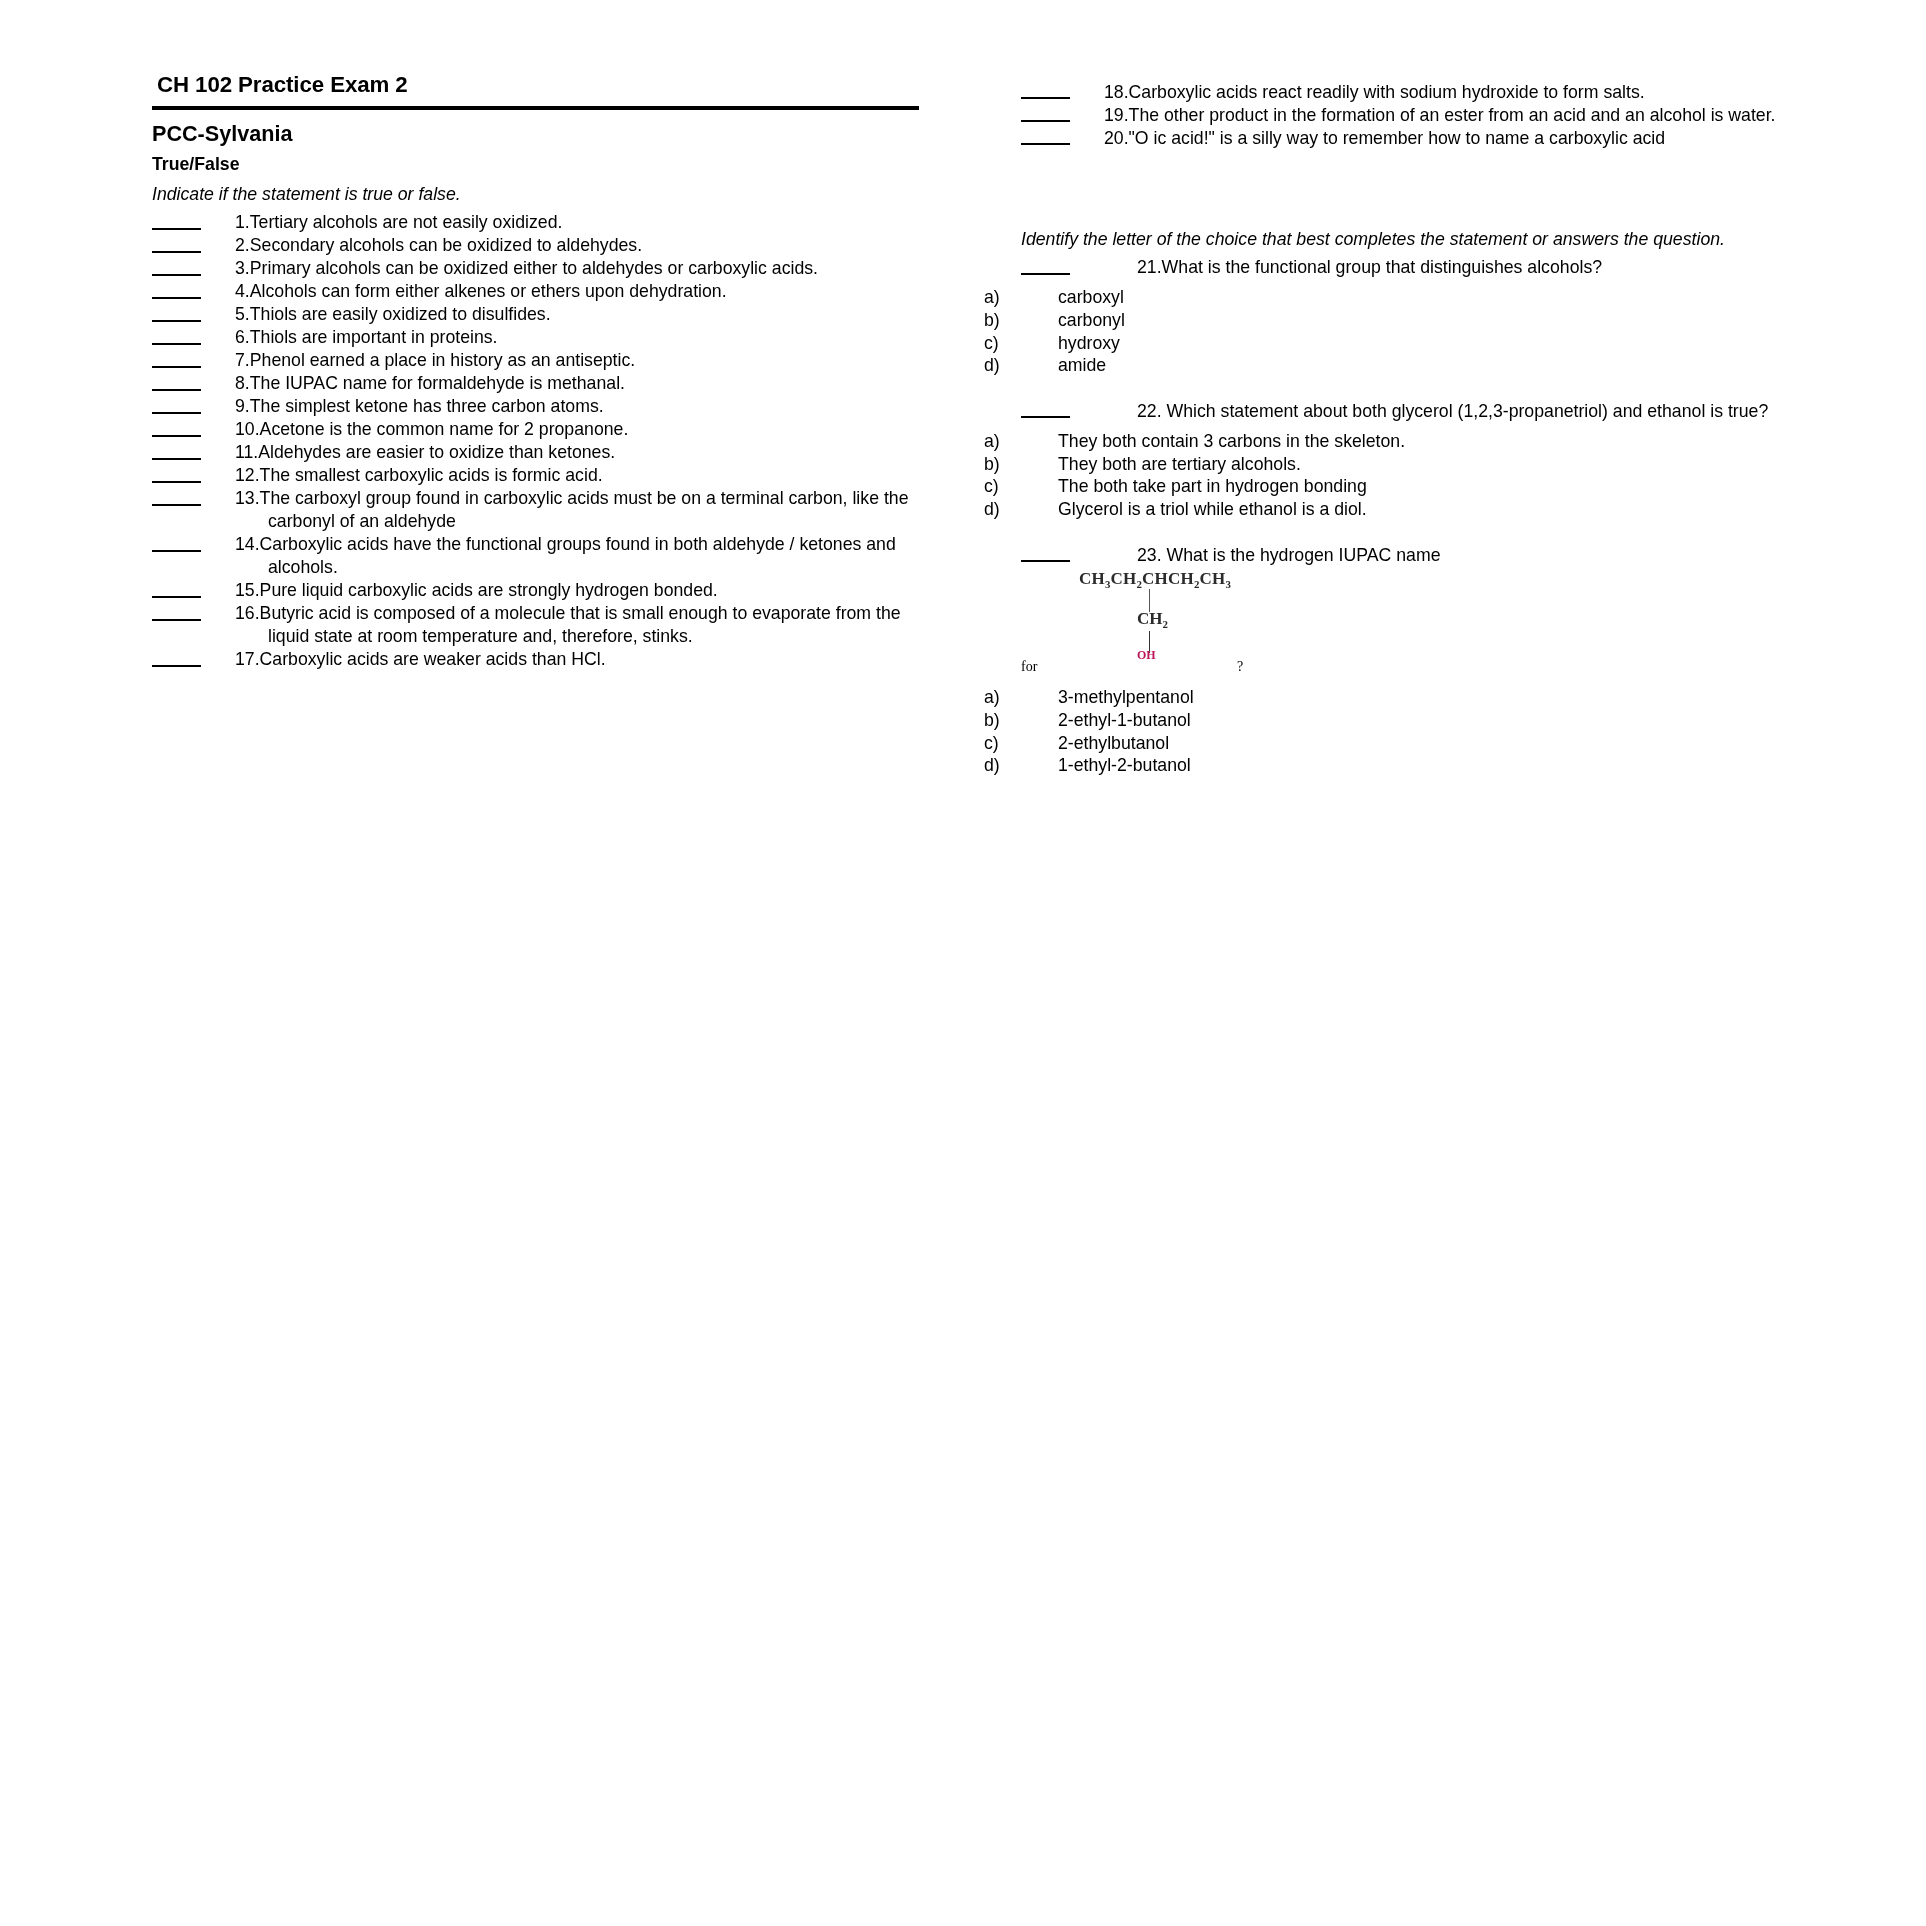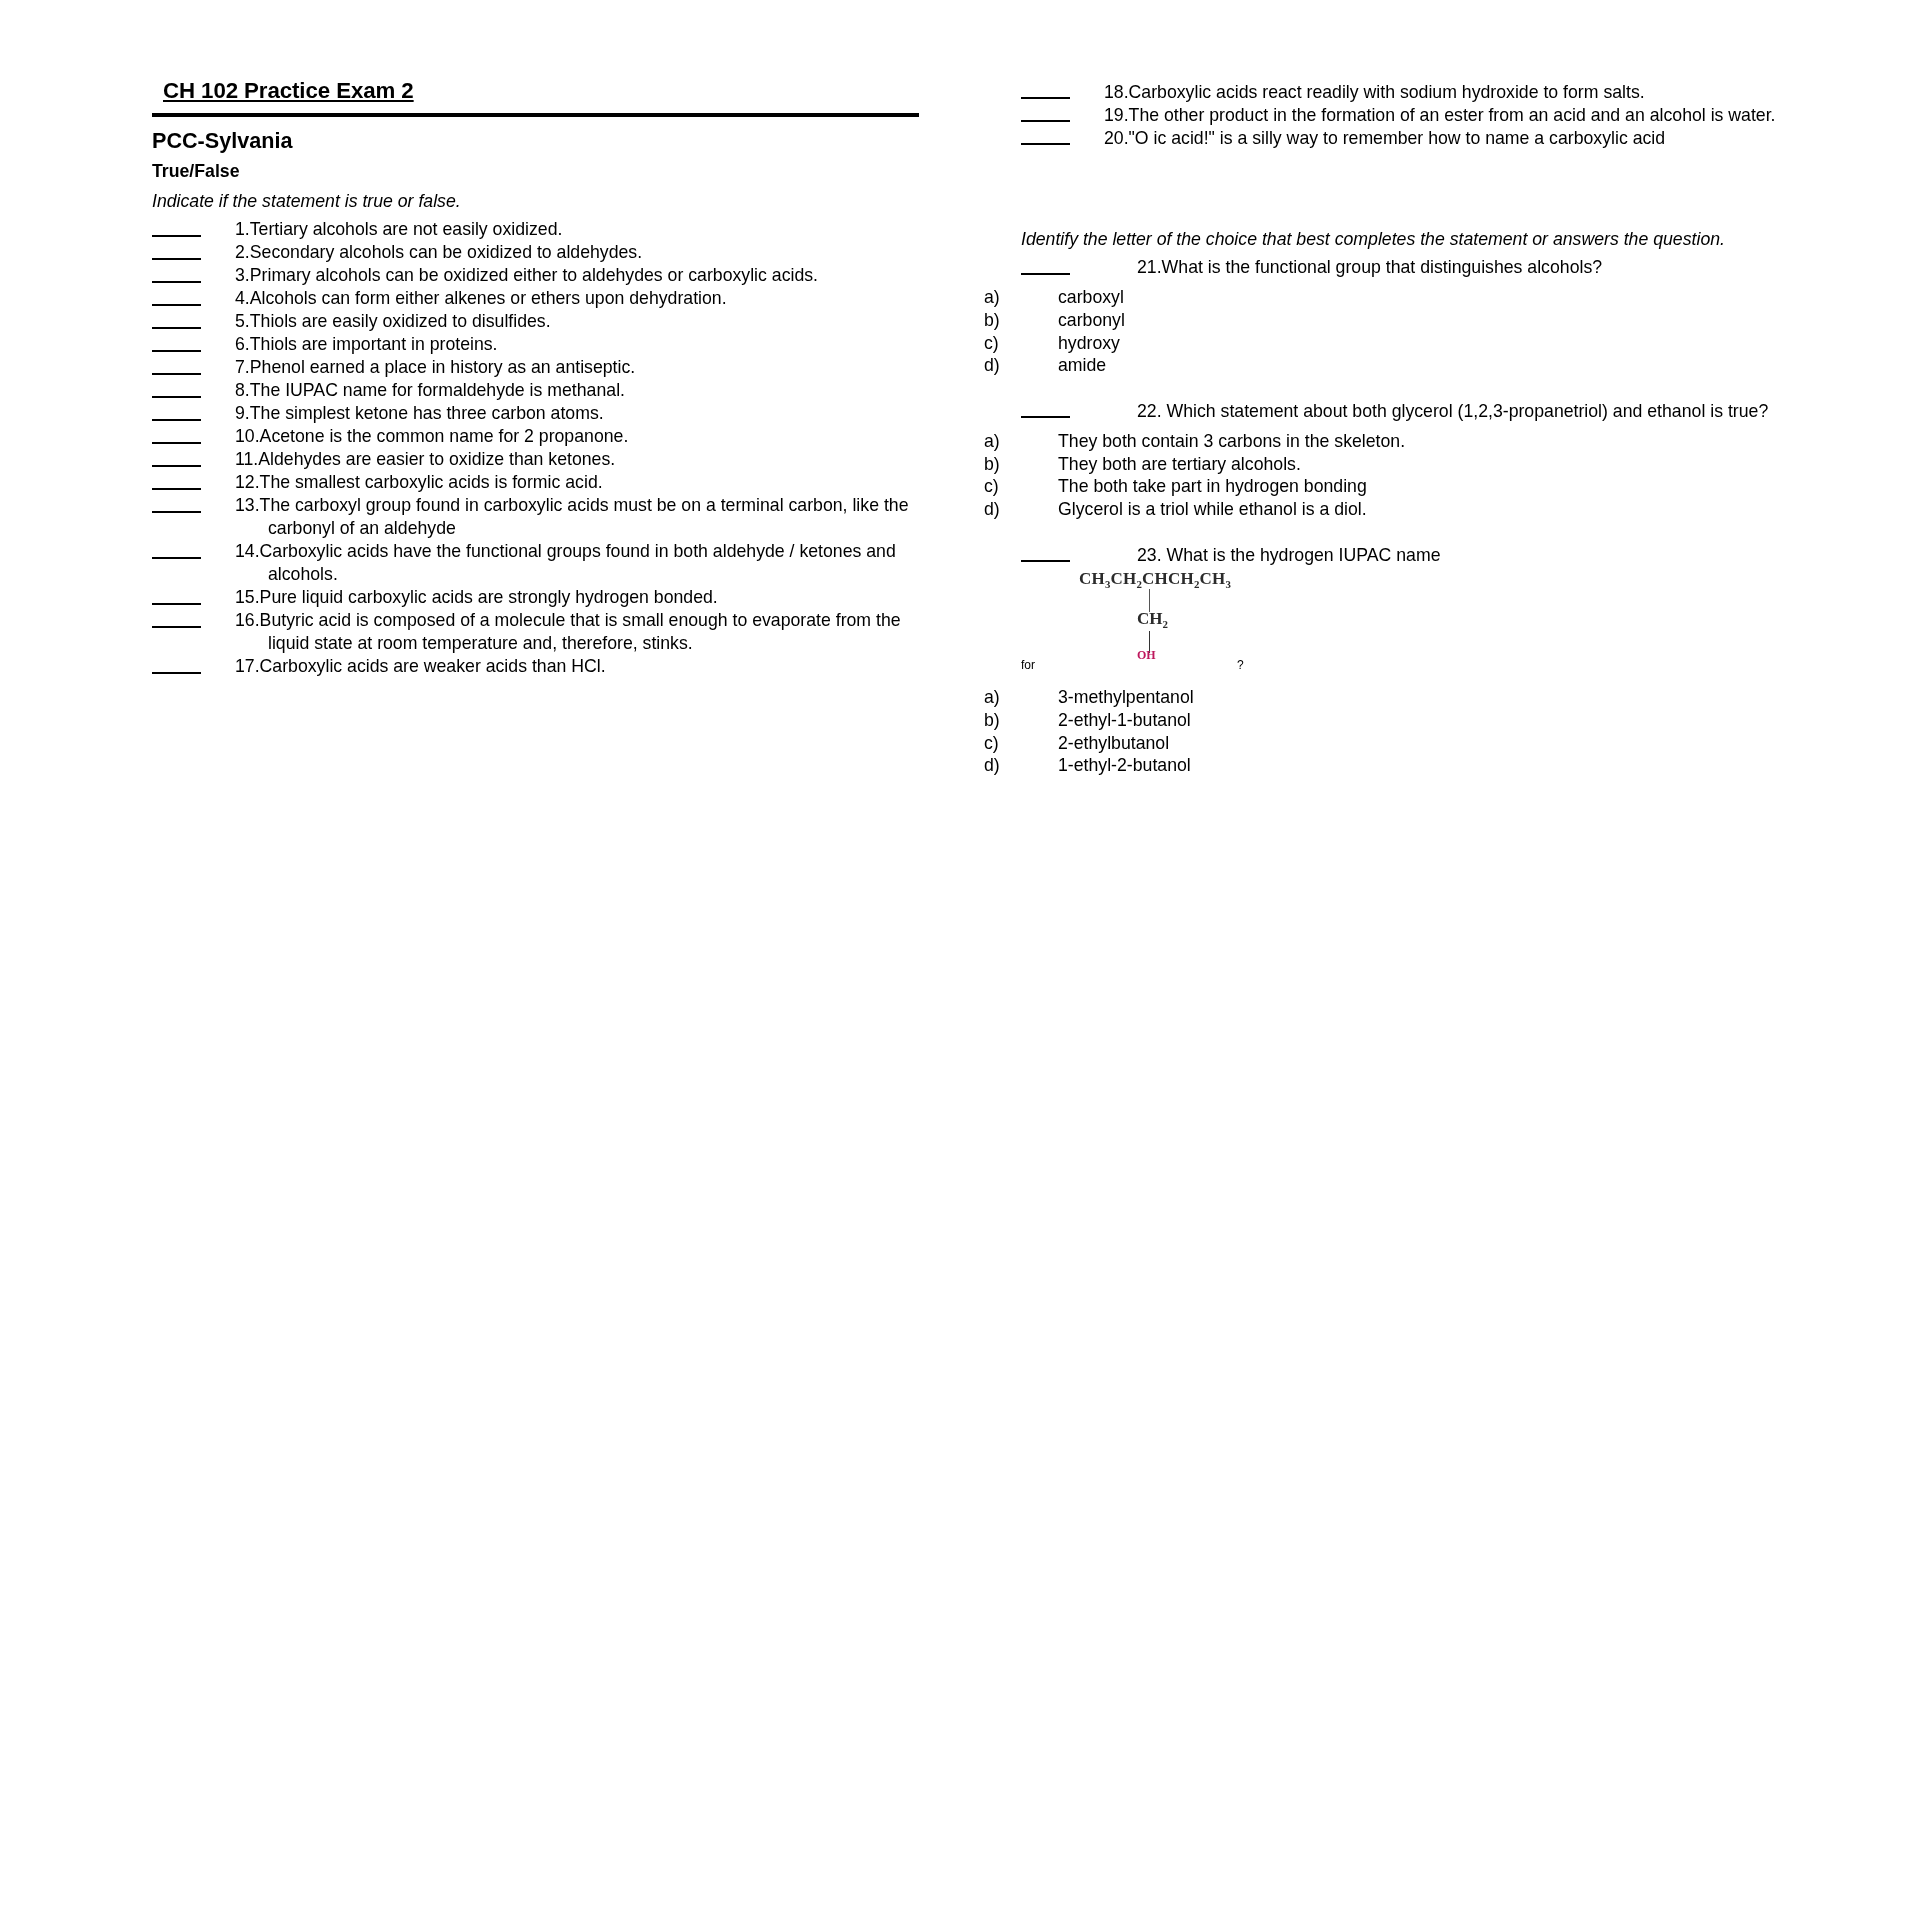--- a/index.html
+++ b/index.html
@@ -12,21 +12,21 @@
   }
   .page { position:relative; width:1965px; height:2542px; }
 
   .col { position:absolute; top:0; }
   .col-left  { left:152px;  width:767px; }
   .col-right { left:1021px; width:767px; }
 
   
   .doc-title {
     font-size:22.3px; font-weight:bold; letter-spacing:-0.1px;
-    line-height:1.0; margin:11px; padding:0;text-decoration:underline;
+    line-height:1.0; margin:5px; padding:0;
   }
   .title-rule {
     height:3.5px; background:#000; width:100%;
     margin:10px 0 0 0;
   }
   .sub-title {
     font-size:21.6px; font-weight:bold; line-height:1.0;
     margin:13px 0 8px 0;
   }
   .section-head {
@@ -92,22 +92,23 @@
   .chem-bond2 {
     position:absolute; left:128px; top:62px;
     width:1.2px; height:22.3px; background:#333;
   }
   .chem-oh {
     position:absolute; left:116px; top:79px;
     font-size:12px; font-family:"Liberation Serif", serif;
     font-weight:bold; color:#be185d;
   }
   .chem-for-row {
-    position:relative; font-size:12px; line-height:1.28;
+    position:relative; font-size:14px; line-height:1.28;
     height:25.4px;
+    font-family:Liberation Serif, serif;
   }
   .chem-for-row .for-word { position:absolute; left:0; top:0; }
   .chem-for-row .qmark    { position:absolute; left:216px; top:0; }
 </style>
 </head>
 <body>
 
 <div class="page">
 
   <div class="col col-left">

